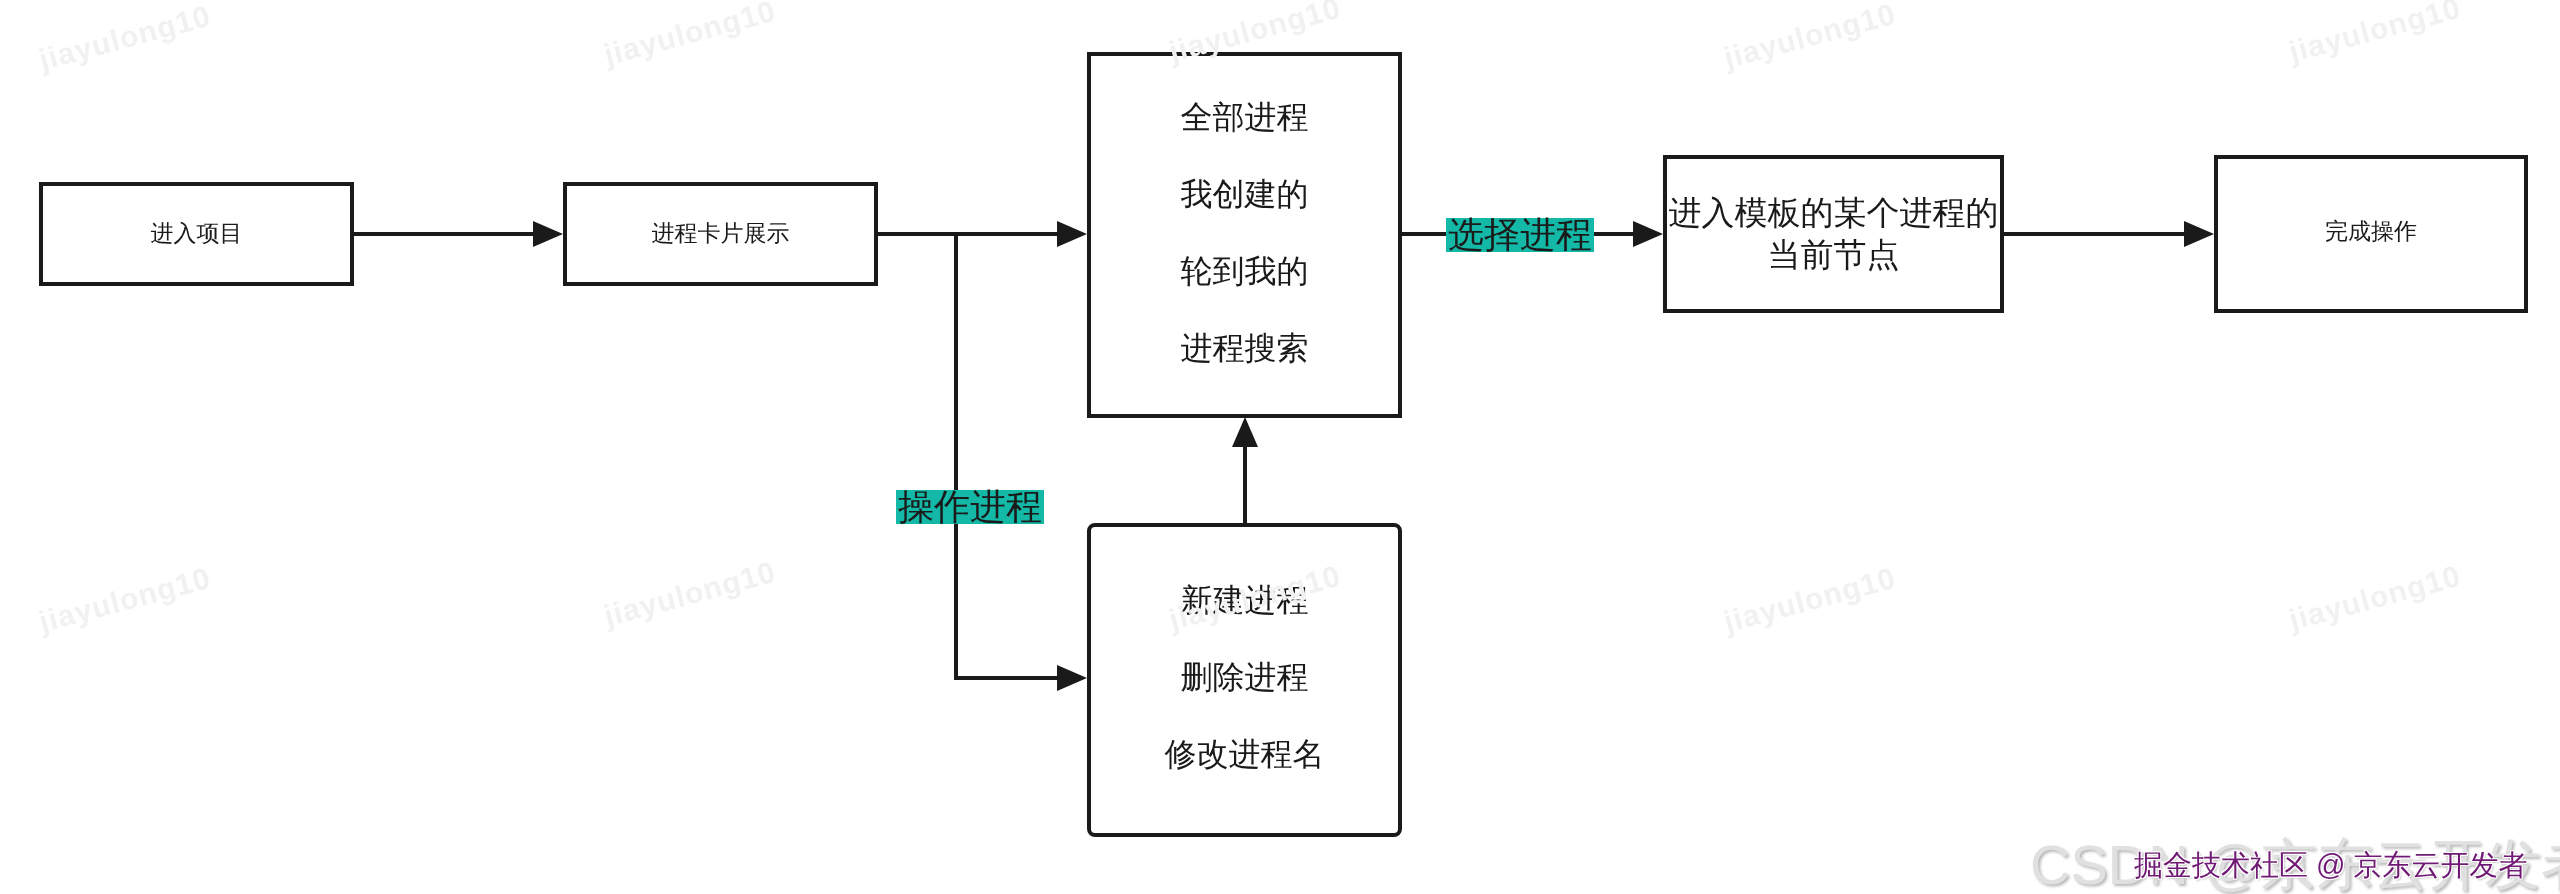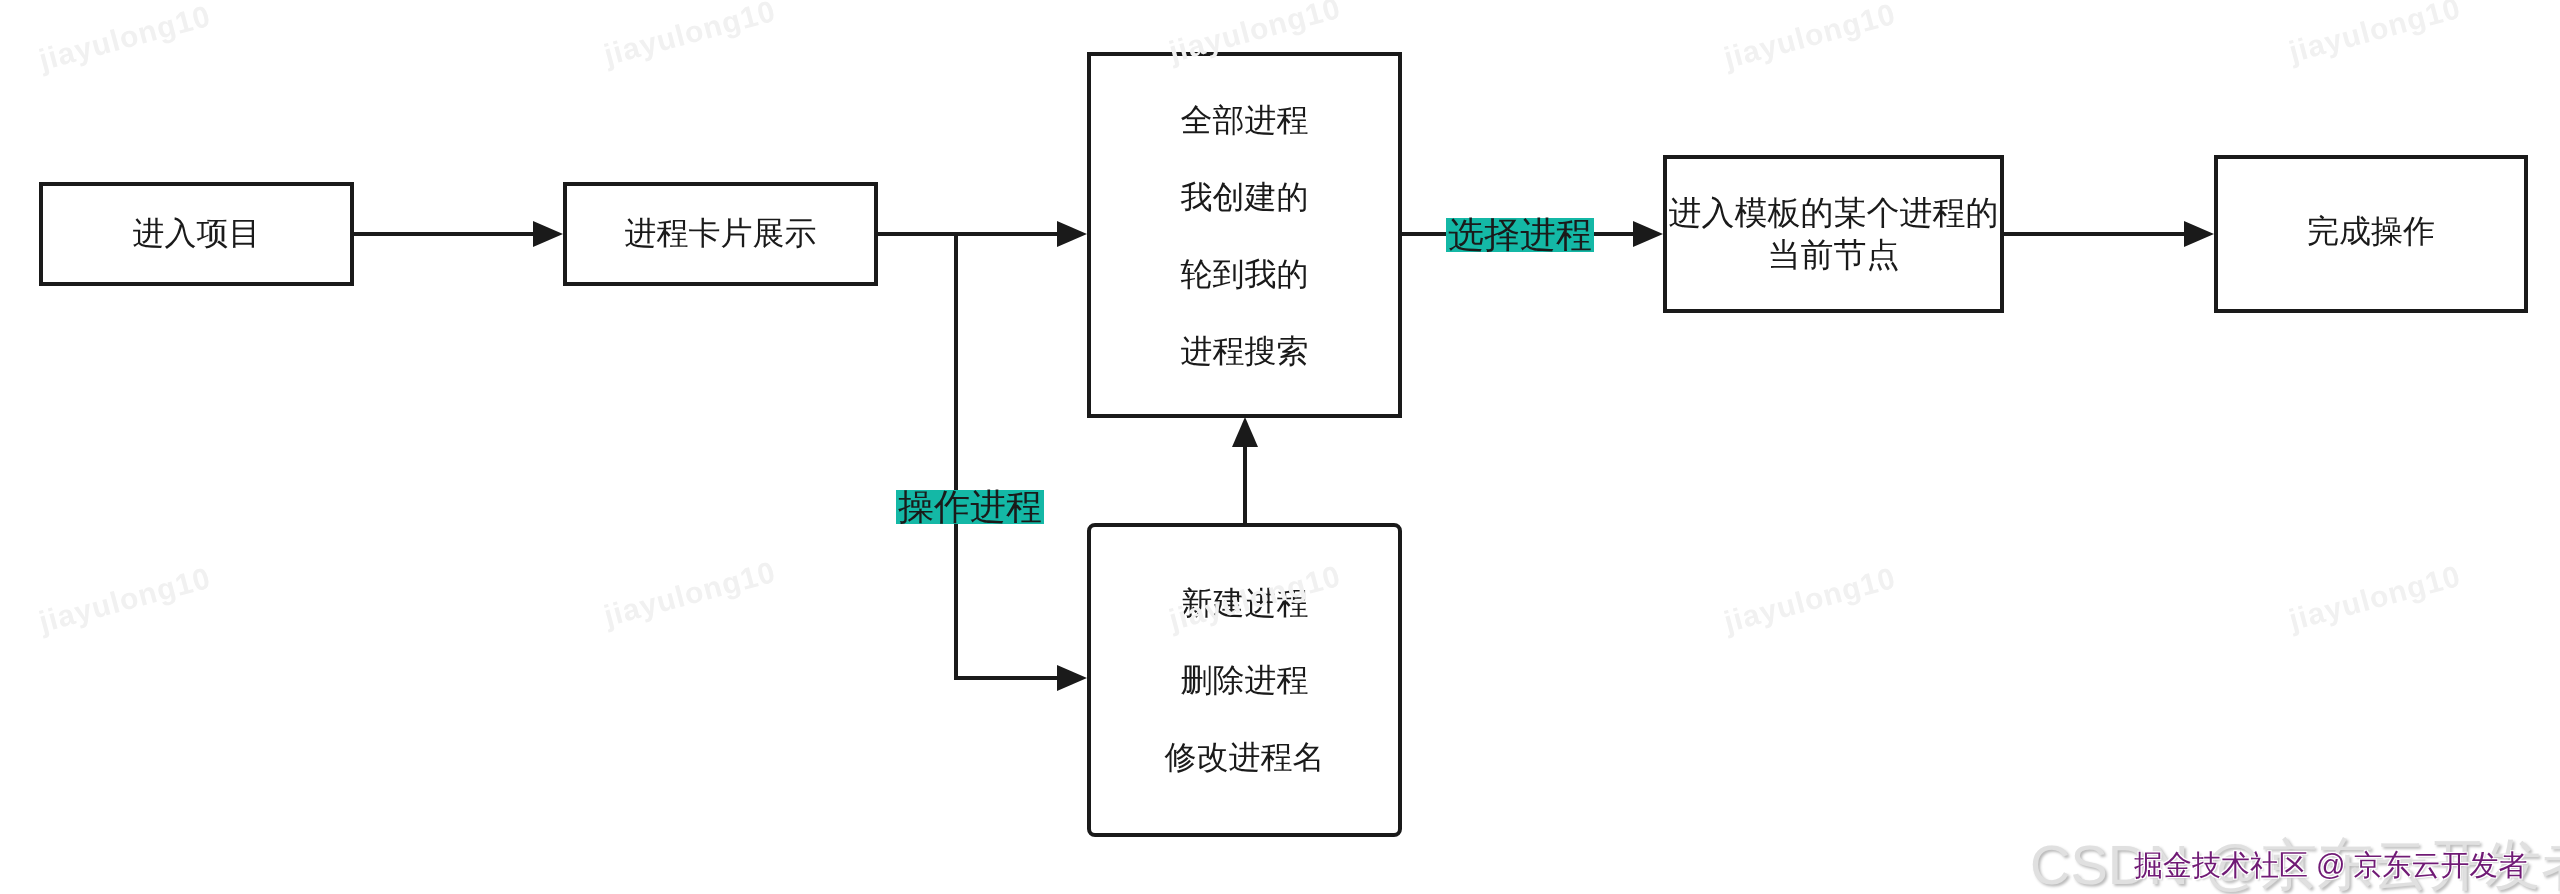--- a/index.html
+++ b/index.html
@@ -17,22 +17,22 @@
     box-sizing: border-box;
     border: 4px solid #1a1a1a;
     background: #ffffff;
     display: flex;
     flex-direction: column;
     align-items: center;
     justify-content: center;
     text-align: center;
     z-index: 2;
   }
-  .node .lbl { font-size: 32px; line-height: 1.3; }
-  .node .item { font-size: 32px; line-height: 32px; }
+  .node .lbl { font-size: 23px; line-height: 1.3; }
+  .node .item { font-size: 32px; line-height: 32px; font-family: Liberation Mono, monospace; }
   .list { gap: 45px; }
   .two-line { font-size: 33px; line-height: 42px; }
   .edge {
     position: absolute;
     background: #1a1a1a;
     z-index: 1;
   }
   .edge.h { height: 4px; }
   .edge.v { width: 4px; }
   .arrow-right {

